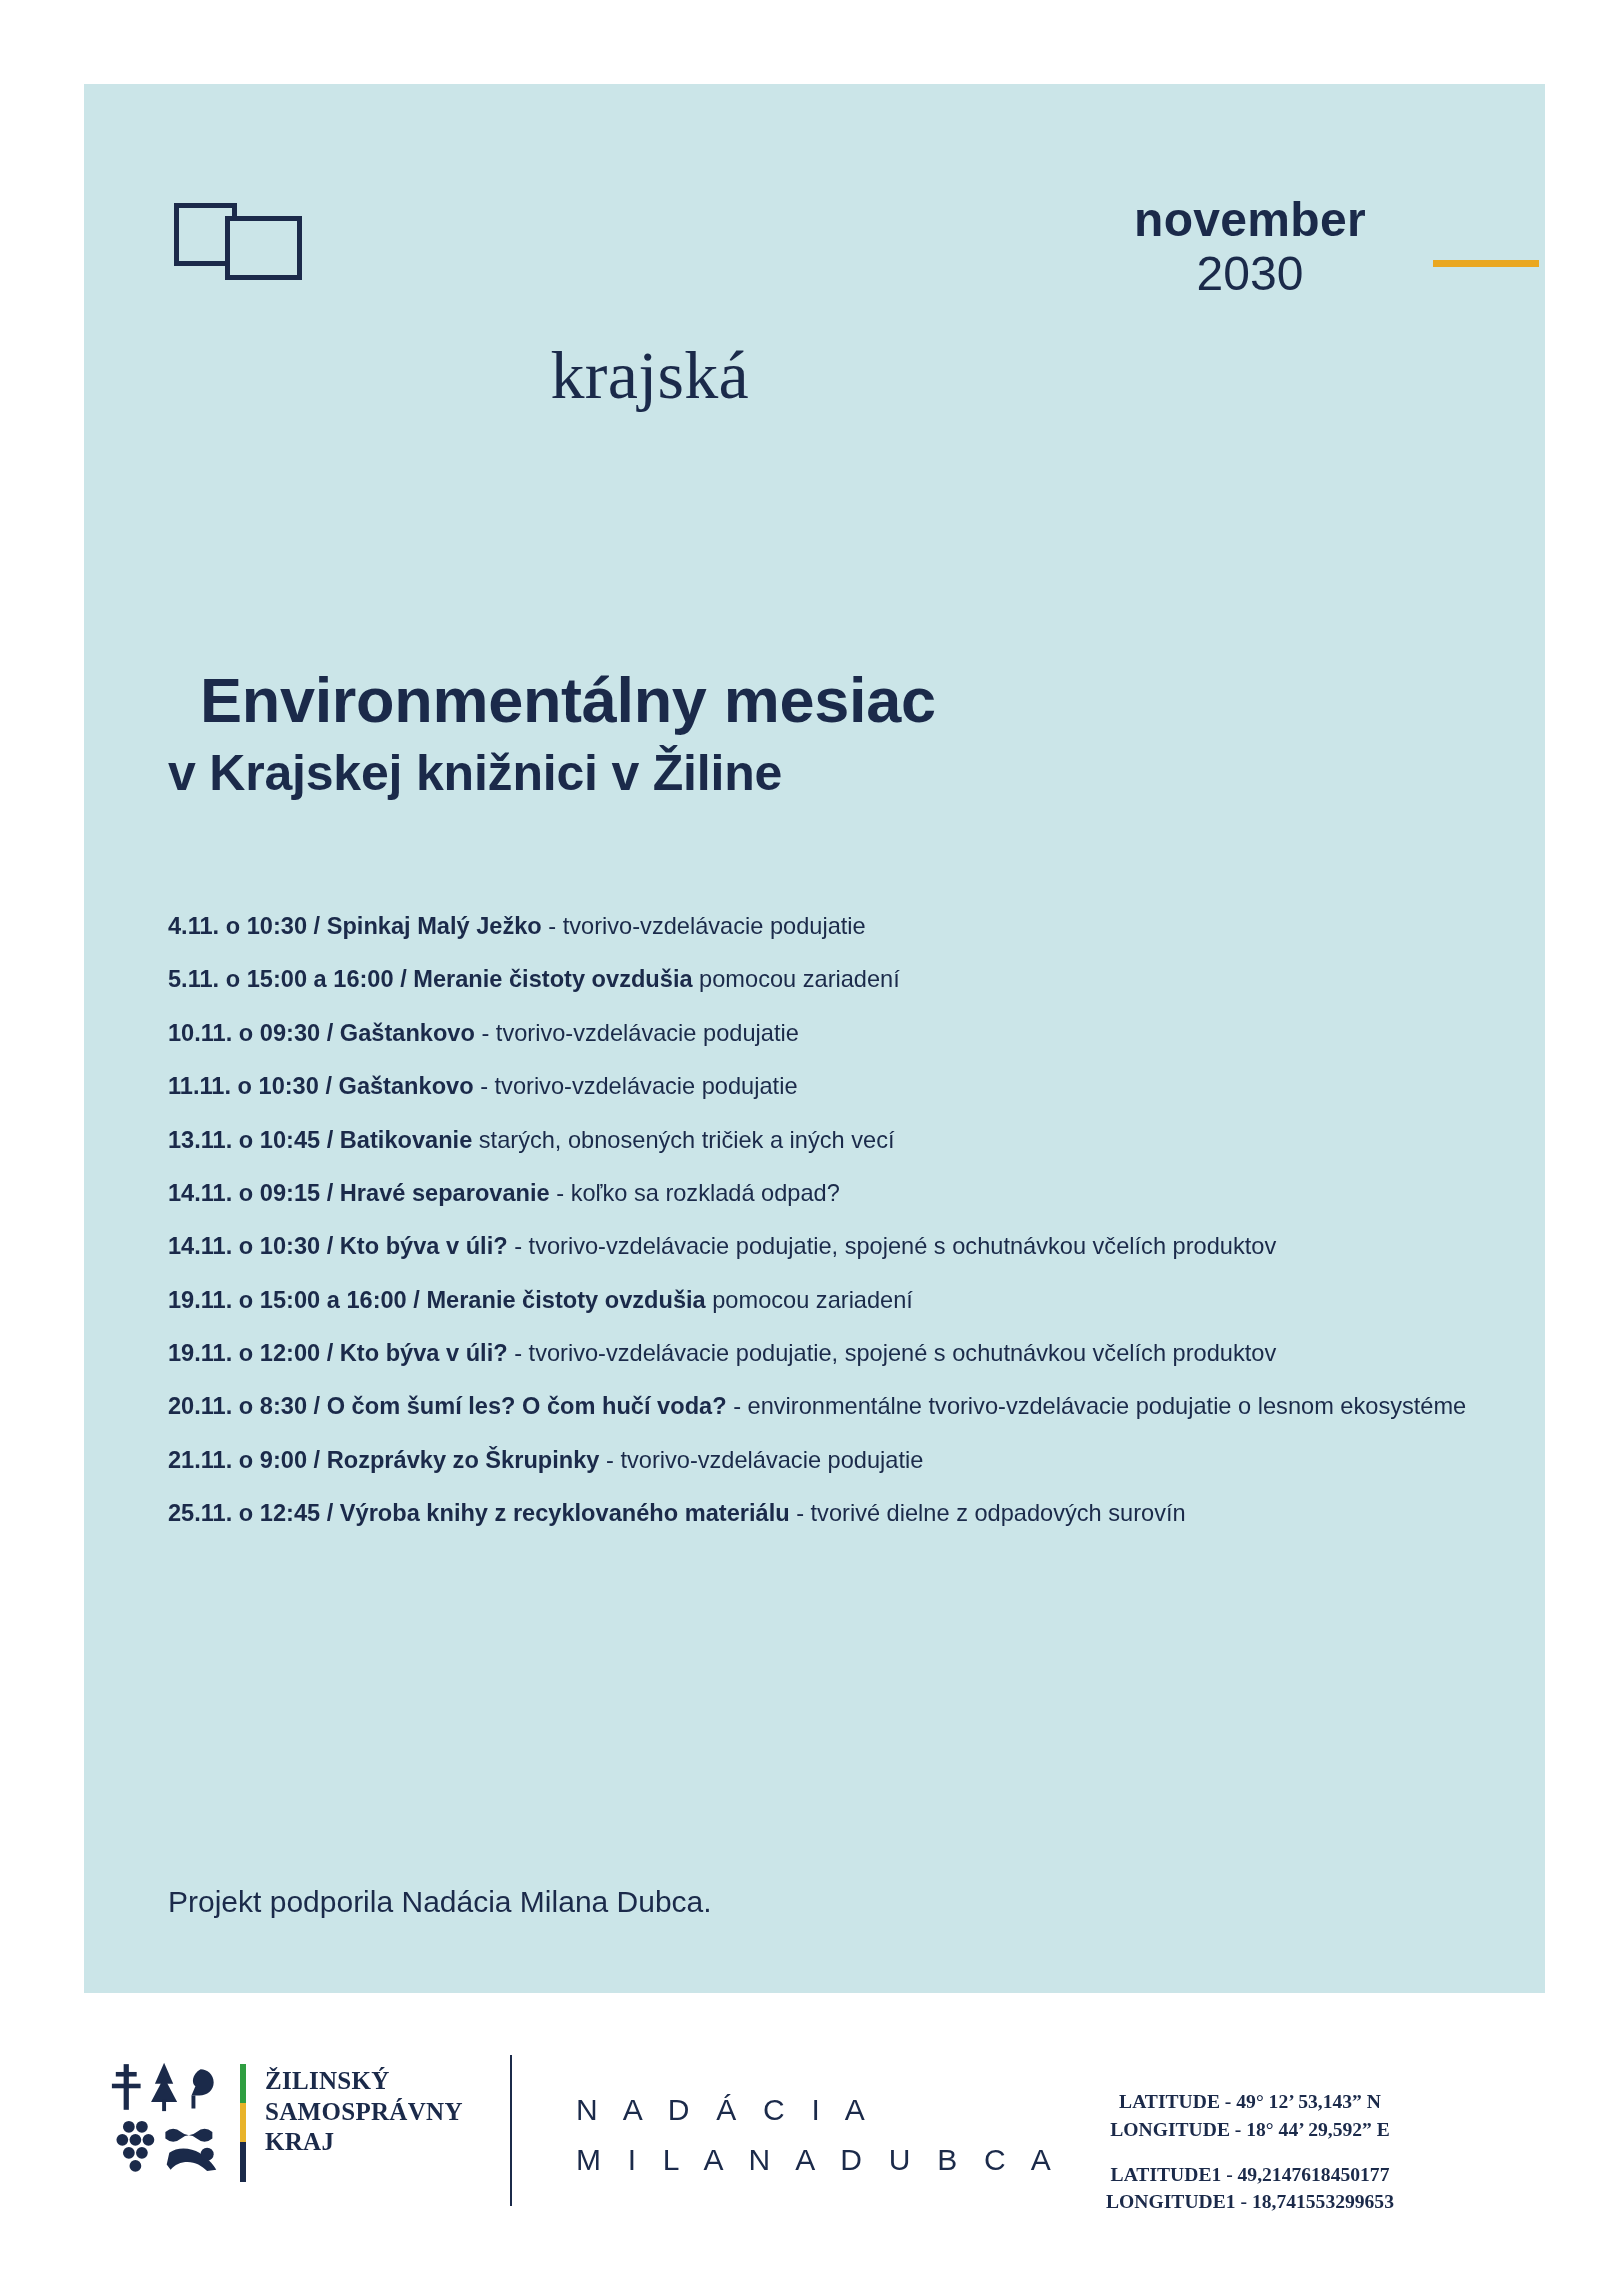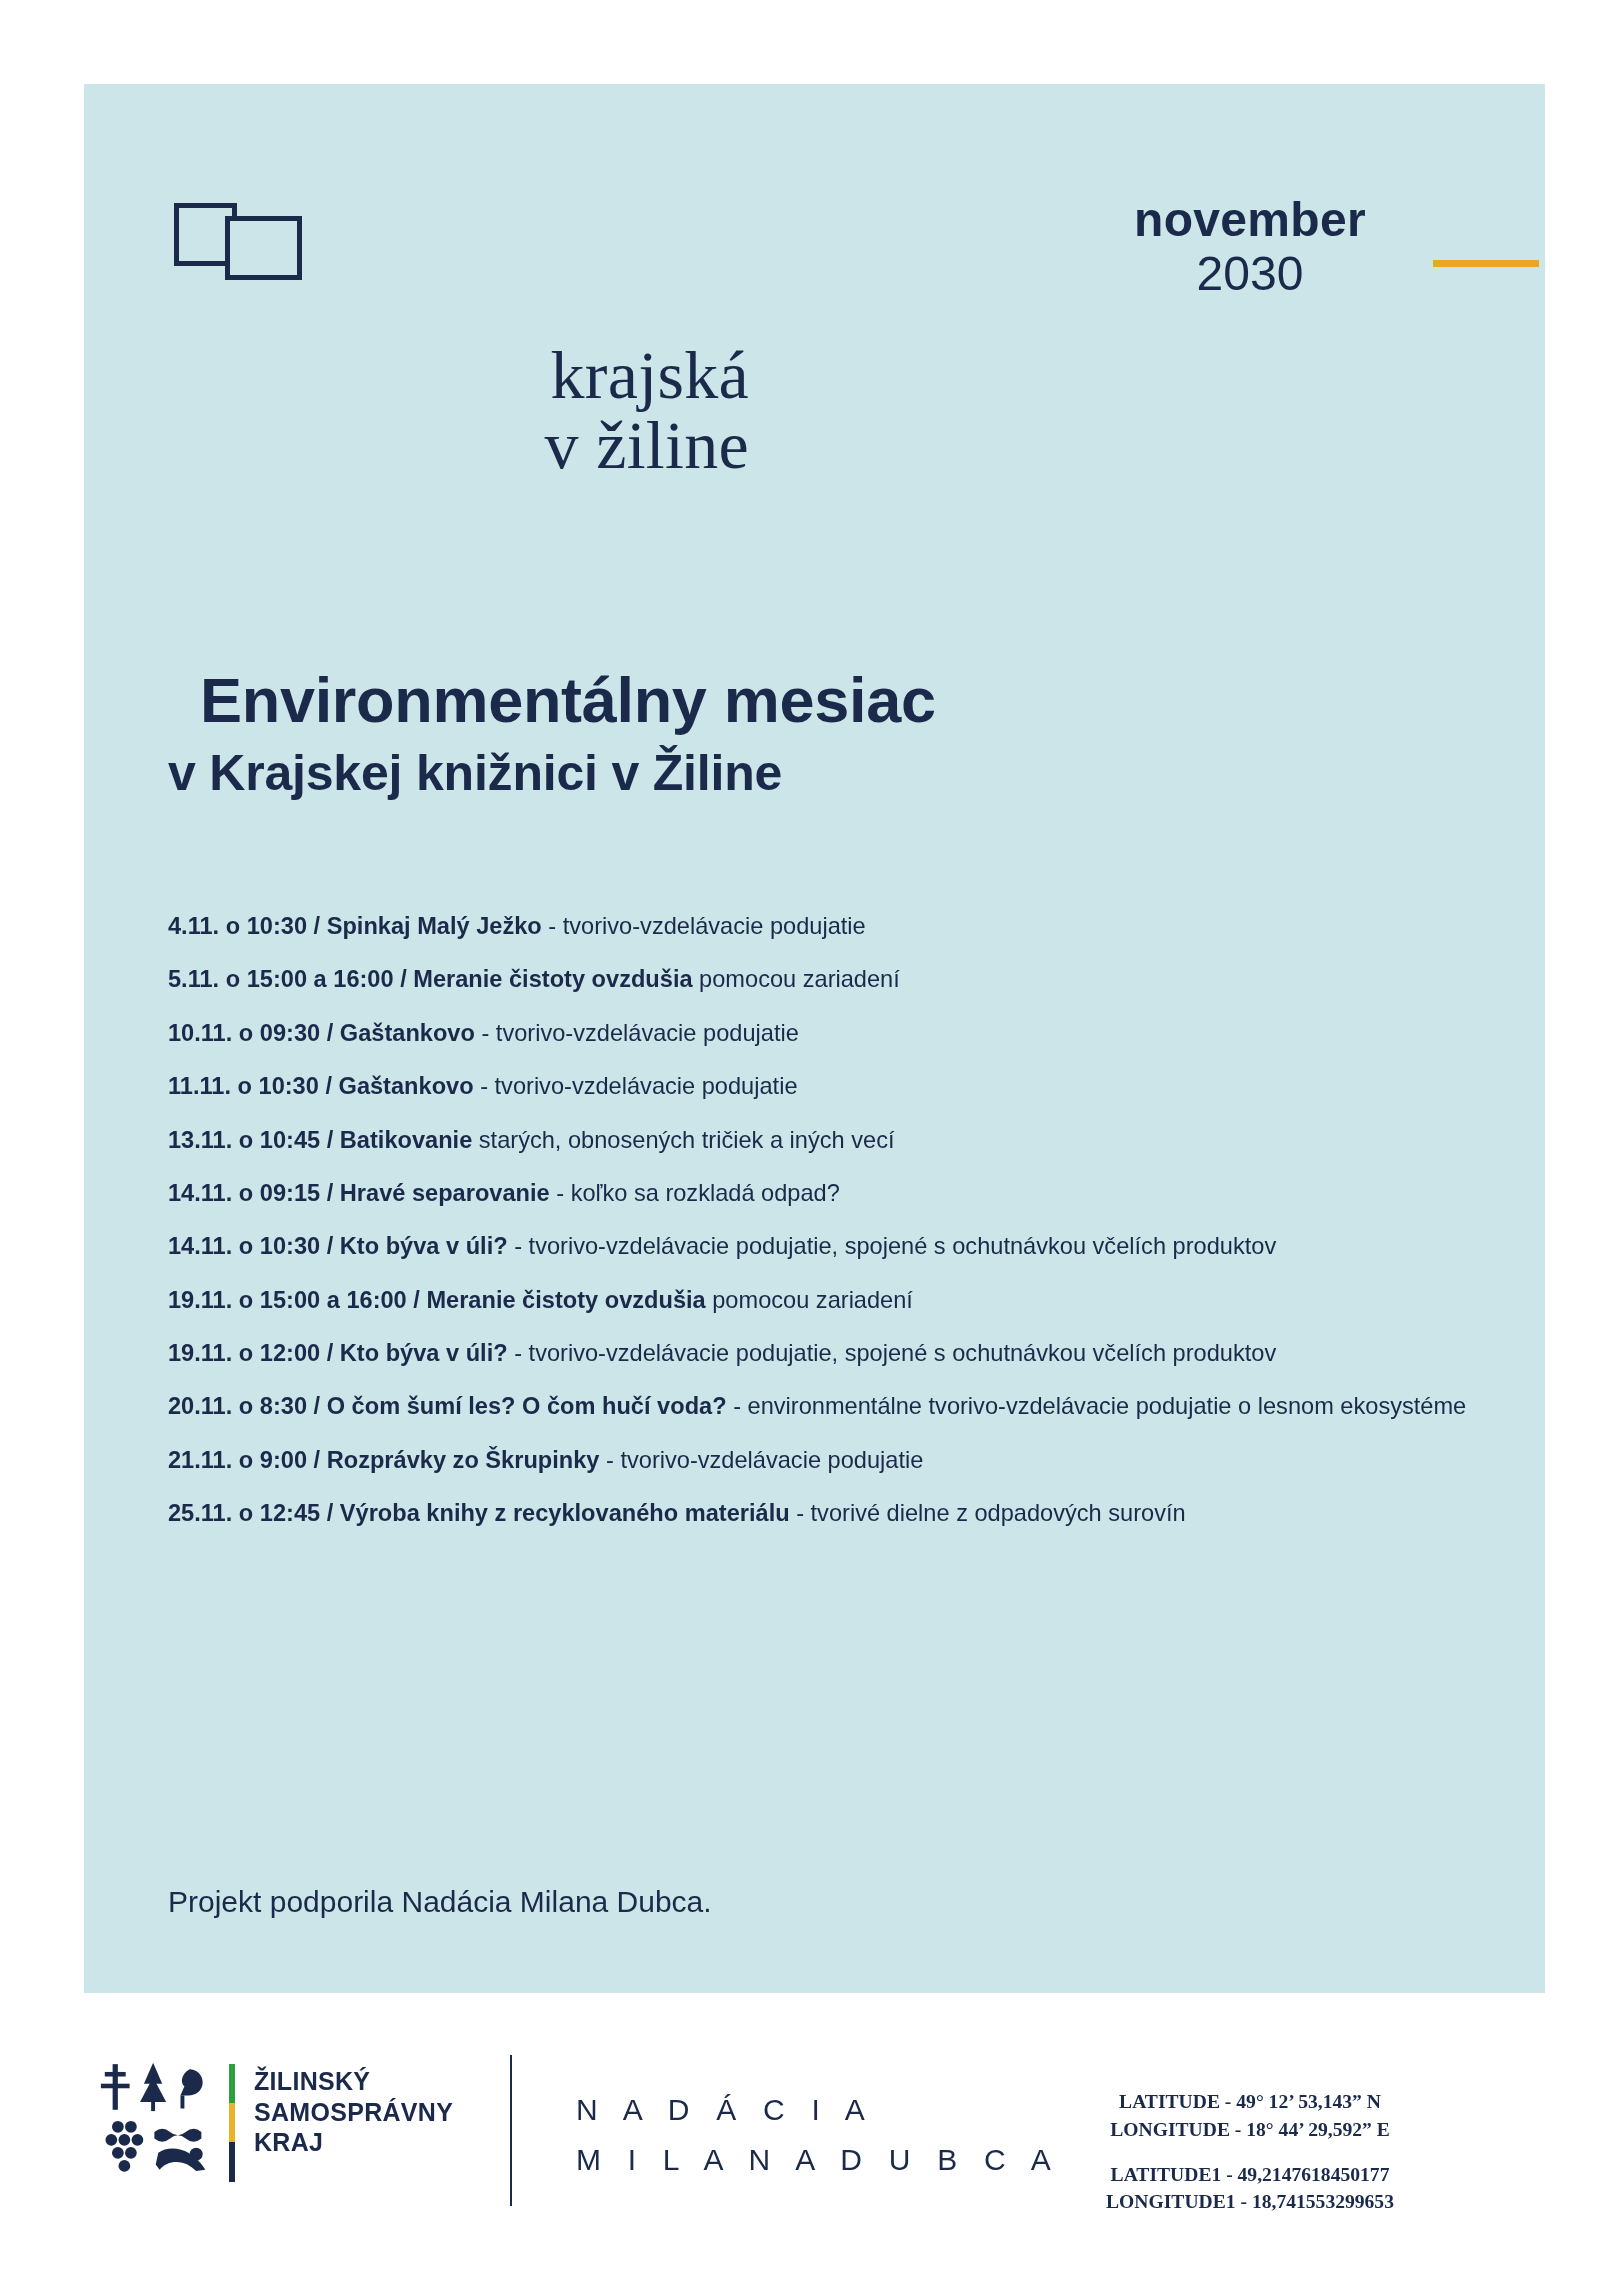--- a/index.html
+++ b/index.html
@@ -161,24 +161,25 @@
   .footer {
     position: absolute;
     left: 0;
     top: 2022px;
     width: 1623px;
     height: 274px;
   }
 
   .zsk {
     position: absolute;
-    left: 98px;
+    left: 109px;
     top: 26px;
     width: 406px;
     height: 164px;
+    font-family: Liberation Serif, serif;
   }
   .zsk .crest {
     position: absolute;
     left: 0;
     top: 6.5px;
     width: 118px;
     height: 137px;
   }
   .zsk .bar {
     position: absolute;
@@ -241,21 +242,20 @@
 
   <div class="panel"></div>
 
   <div class="logo-mark">
     <div class="sq-outline"></div>
     <div class="sq-filled"></div>
   </div>
 
   <div class="wordmark">
     <div>krajská</div>
-    <div>v žiline</div>
   </div>
 
   <div class="month-block">
     <div class="month">november</div>
     <div class="year">2030</div>
   </div>
   <div class="month-rule"></div>
 
   <div class="title1">Environmentálny mesiac</div>
   <div class="title2">v Krajskej knižnici v Žiline</div>

